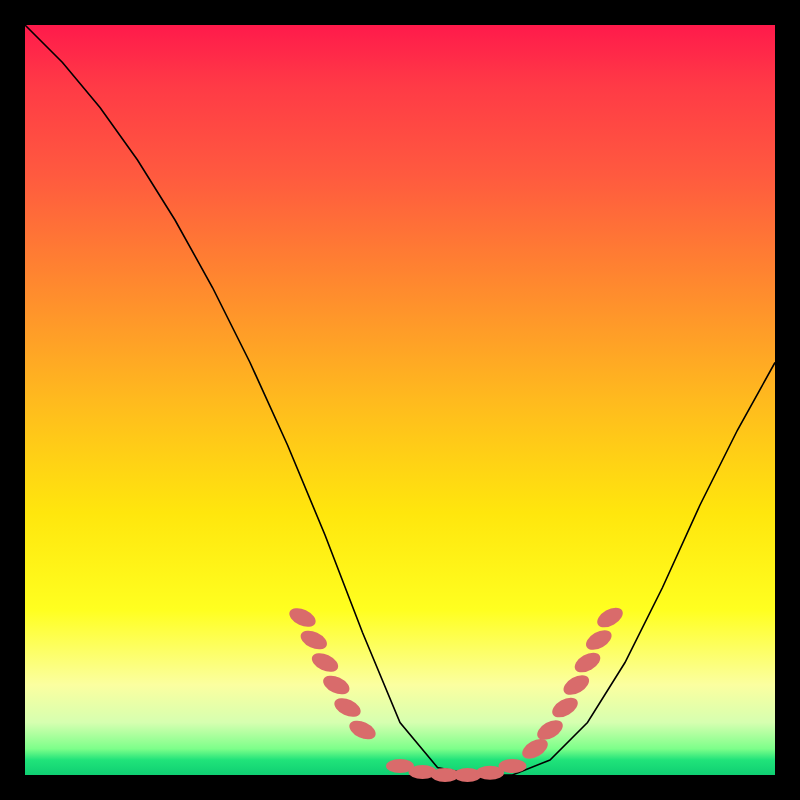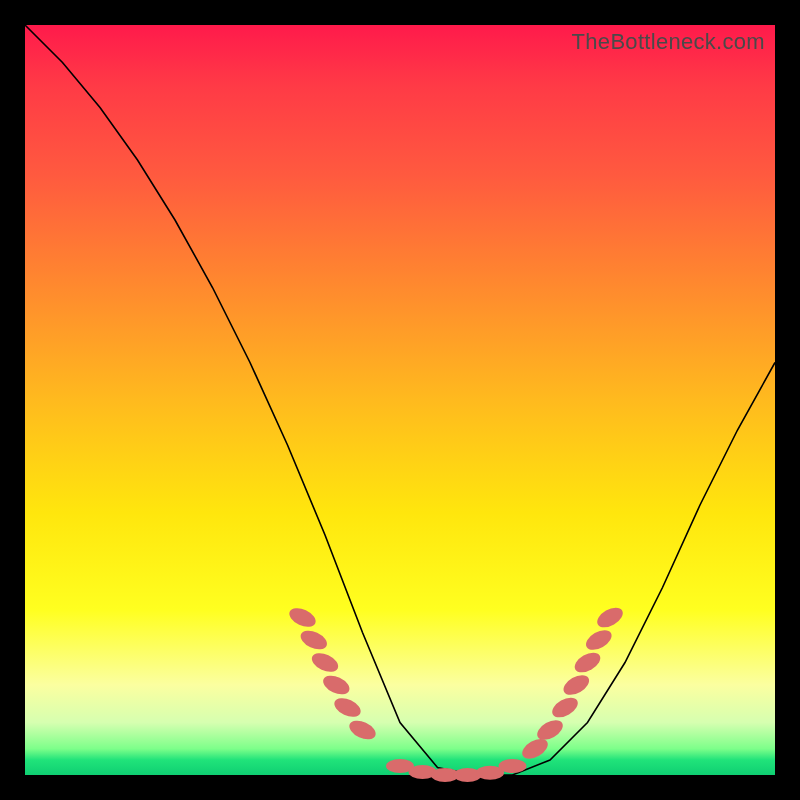--- a/index.html
+++ b/index.html
@@ -69,21 +69,20 @@
     fill: #d96b6b;
     stroke: none;
   }
 </style>
 </head>
 <body>
 
 <div class="frame">
   <div class="plot-area">
 
-    <div class="watermark">TheBottleneck.com</div>
 
     <svg class="curve" viewBox="0 0 750 750" preserveAspectRatio="none">
       <path id="curve-path" class="main-line" d="M0.0 0.0 L37.5 37.5 L75.0 82.5 L112.5 135.0 L150.0 195.0 L187.5 262.5 L225.0 337.5 L262.5 420.0 L300.0 510.0 L337.5 607.5 L375.0 697.5 L412.5 742.5 L450.0 750.0 L487.5 750.0 L525.0 735.0 L562.5 697.5 L600.0 637.5 L637.5 562.5 L675.0 480.0 L712.5 405.0 L750.0 337.5"></path>
       <g id="marker-group">
           <ellipse class="dot" cx="277.5" cy="592.5" rx="8" ry="14" transform="rotate(-65 277.5 592.5)"></ellipse>
           <ellipse class="dot" cx="288.8" cy="615.0" rx="8" ry="14" transform="rotate(-65 288.8 615.0)"></ellipse>
           <ellipse class="dot" cx="300.0" cy="637.5" rx="8" ry="14" transform="rotate(-65 300.0 637.5)"></ellipse>
           <ellipse class="dot" cx="311.3" cy="660.0" rx="8" ry="14" transform="rotate(-65 311.3 660.0)"></ellipse>
           <ellipse class="dot" cx="322.5" cy="682.5" rx="8" ry="14" transform="rotate(-65 322.5 682.5)"></ellipse>
           <ellipse class="dot" cx="337.5" cy="705.0" rx="8" ry="14" transform="rotate(-65 337.5 705.0)"></ellipse>

